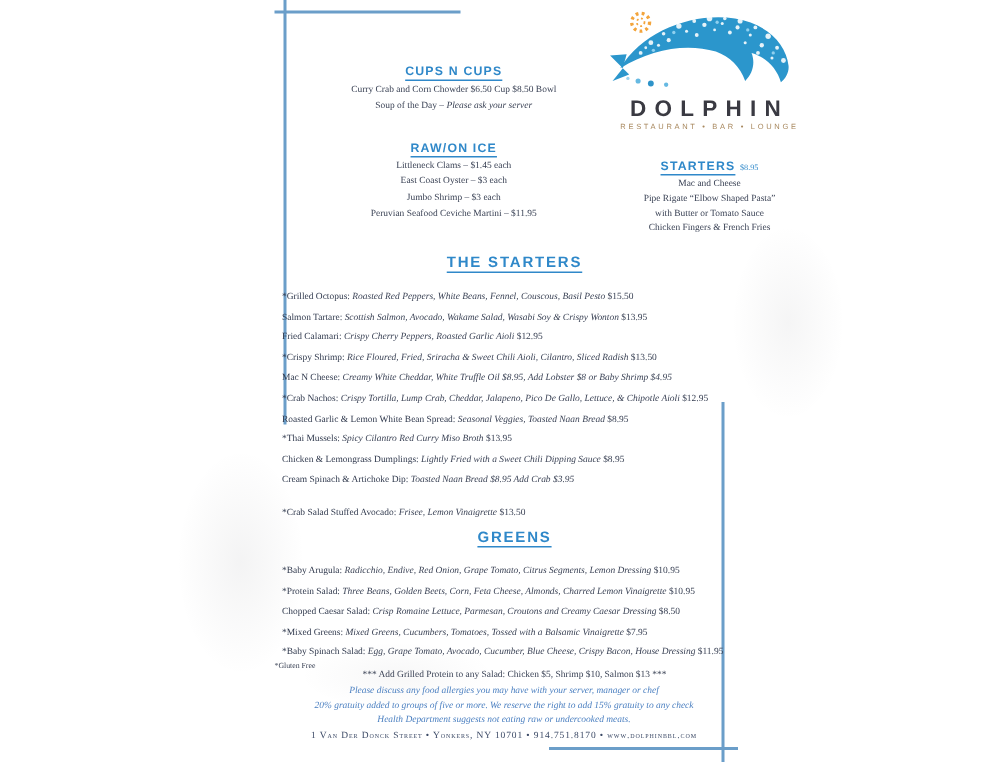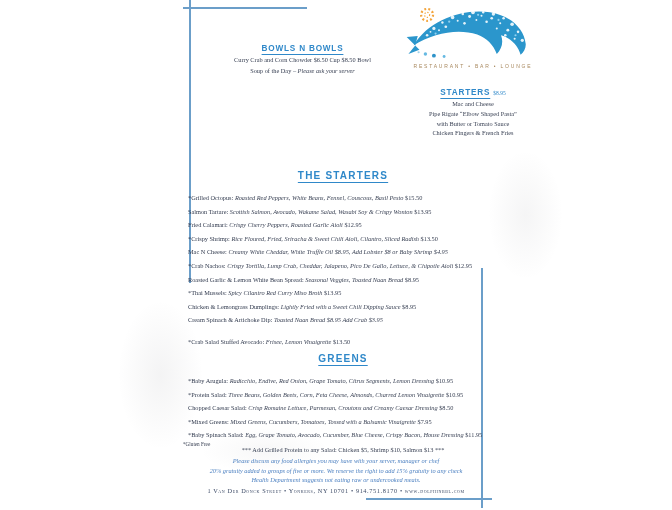--- a/index.html
+++ b/index.html
@@ -61,28 +61,38 @@
   <div class="rule rule-leftv"></div>
   <div class="rule rule-rightv"></div>
   <div class="rule rule-bottom"></div>
   <div class="smudge s1"></div>
   <div class="smudge s2"></div>
   <div class="smudge s3"></div>
 
   <div class="col-left">
 
     <div class="sec">
-      <span class="heading h-small">BOWLS N BOWLS</span>
+      <span class="heading h-small">CUPS N CUPS</span>
       <div>
 
       <div class="small-line"><span>Curry Crab and Corn Chowder  $6.50 Cup  $8.50 Bowl</span><em></em></div>
           <div class="small-line"><span>Soup of the Day – </span><em>Please ask your server</em></div>
         </div>
     </div>
 
+    <div class="sec">
+      <span class="heading h-small">RAW/ON ICE</span>
+      <div>
+
+      <div class="small-line">Littleneck Clams – $1.45 each</div>
+          <div class="small-line">East Coast Oyster – $3 each</div>
+          <div class="small-line">Jumbo Shrimp – $3 each</div>
+          <div class="small-line">Peruvian Seafood Ceviche Martini – $11.95</div>
+        </div>
+    </div>
   </div>
 
   <div class="col-right">
     <svg width="136" height="54" viewBox="0 0 160 62" aria-hidden="true">
       <circle cx="26" cy="12" r="7" fill="none" stroke="#f3a43b" stroke-width="2.6" stroke-dasharray="2.2 2.6"></circle>
       <circle cx="26" cy="12" r="3" fill="none" stroke="#f3a43b" stroke-width="1.4" stroke-dasharray="1.5 2"></circle>
       <path d="M12 48 L2 38 L15 37 Z" fill="#2b96cc"></path>
       <path d="M12 48 L4 58 L17 53 Z" fill="#2b96cc"></path>
       <path d="M10 48 C28 18, 68 4, 100 9 C124 13, 140 28, 142 46 C142.5 51, 140 56, 136 59 C133 48, 124 39, 113 36 C116 44, 114 52, 108 58 C104 47, 96 39, 85 35 C62 28, 34 33, 10 48 Z" fill="#2b96cc"></path>
       <g fill="#ffffff" opacity="0.88">
@@ -119,20 +129,21 @@
           <circle cx="86" cy="12" r="1.3"></circle>
           <circle cx="110" cy="18" r="1.3"></circle>
         <circle cx="130" cy="36" r="1.3"></circle>
           <circle cx="36" cy="34" r="1.3"></circle>
       </g>
       <circle cx="24" cy="58" r="2" fill="#66b9e2"></circle>
       <circle cx="34" cy="60" r="2.3" fill="#2e93c9"></circle>
       <circle cx="46" cy="61" r="1.7" fill="#66b9e2"></circle>
       <circle cx="16" cy="56" r="1.3" fill="#9ed3ee"></circle>
     </svg>
+    <div class="wordmark">DOLPHIN</div>
     <div class="tagline">RESTAURANT • BAR • LOUNGE</div>
 
     <div class="children">
       <span class="heading h-small">STARTERS</span><span class="child-price">$8.95</span>
       <div>
 
       <div class="kid-line">Mac and Cheese</div>
           <div class="kid-line">Pipe Rigate “Elbow Shaped Pasta”</div>
           <div class="kid-line">with Butter or Tomato Sauce</div>
           <div class="kid-line">Chicken Fingers &amp; French Fries</div>

